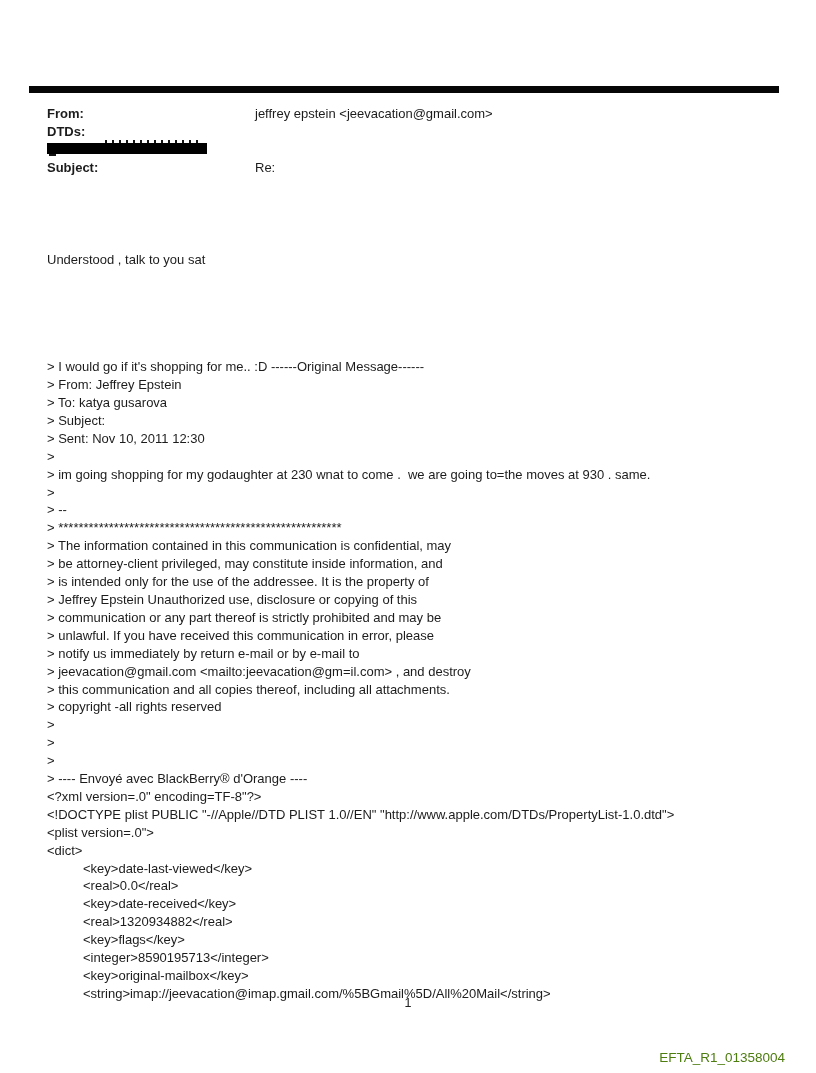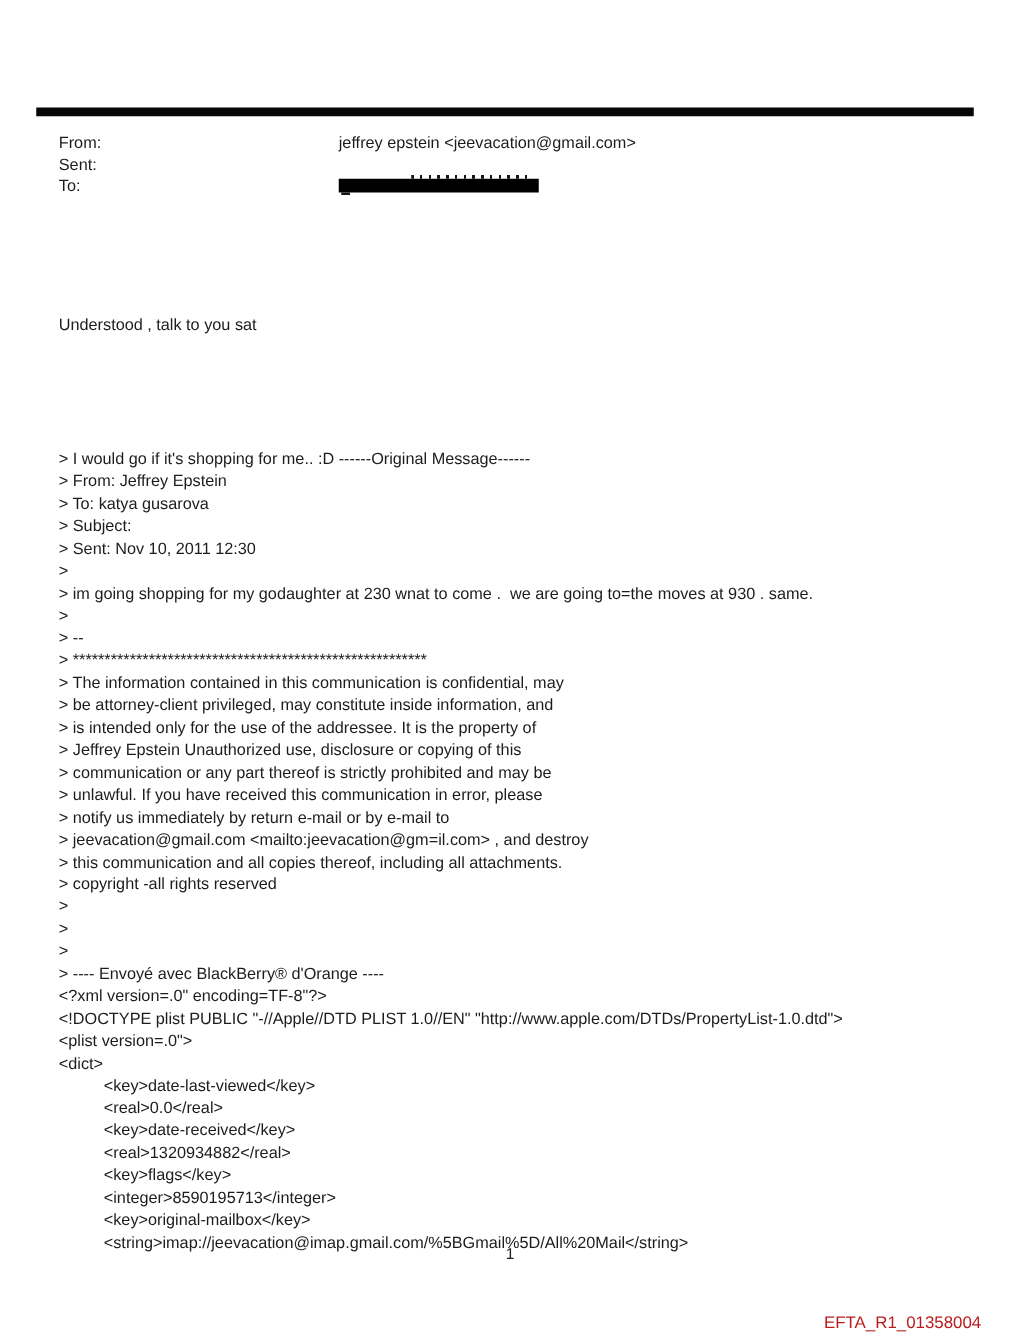--- a/index.html
+++ b/index.html
@@ -21,22 +21,22 @@
     background: #060606;
   }
   .email-header {
     position: absolute;
     left: 47px;
     top: 105px;
     font-size: 13px;
     line-height: 17.5px;
   }
   .hrow { display: flex; }
-  .hlabel { width: 208px; font-weight: normal; }
-  .hvalue { white-space: pre; margin-left: 16px; }
+  .hlabel { width: 208px; font-weight: bold; }
+  .hvalue { white-space: pre; }
   .redaction {
     display: inline-block;
     background: #000;
     position: relative;
   }
   .to-redaction {
     width: 160px;
     height: 11px;
     margin-top: 3px;
   }
@@ -94,41 +94,44 @@
     width: 816px;
     text-align: center;
     font-size: 12.5px;
     color: #222;
   }
   .bates {
     position: absolute;
     top: 1050px;
     right: 31px;
     font-size: 13.5px;
-    color: #b91c1c;
+    color: #4d7c0f;
   }
 </style>
 </head>
 <body>
 
 <div class="page">
 
   <div class="top-rule"></div>
 
   <div class="email-header">
     <div class="hrow">
       <div class="hlabel">From:</div>
       <div class="hvalue">jeffrey epstein &lt;jeevacation@gmail.com&gt;</div>
     </div>
     <div class="hrow">
-      <div class="hlabel">Sent:</div>
+      <div class="hlabel">DTDs:</div>
     </div>
     <div class="hrow">
-      <div class="hlabel">To:</div>
       <div class="hvalue"><span class="redaction to-redaction"></span></div>
+    </div>
+    <div class="hrow">
+      <div class="hlabel">Subject:</div>
+      <div class="hvalue">Re:</div>
     </div>
   </div>
 
   <div class="email-body">
     <div><div class="line">Understood , talk to you sat</div><div class="line"></div><div class="line"></div></div>
     <div><div class="line"></div><div class="line">&gt; I would go if it's shopping for me.. :D ------Original Message------</div><div class="line">&gt; From: Jeffrey Epstein</div><div class="line">&gt; To: katya gusarova</div><div class="line">&gt; Subject:</div><div class="line">&gt; Sent: Nov 10, 2011 12:30</div><div class="line">&gt;</div><div class="line">&gt; im going shopping for my godaughter at 230 wnat to come .  we are going to=the moves at 930 . same.</div><div class="line">&gt;</div><div class="line">&gt; --</div><div class="line">&gt; ********************************************************</div><div class="line">&gt; The information contained in this communication is confidential, may</div><div class="line">&gt; be attorney-client privileged, may constitute inside information, and</div><div class="line">&gt; is intended only for the use of the addressee. It is the property of</div><div class="line">&gt; Jeffrey Epstein Unauthorized use, disclosure or copying of this</div><div class="line">&gt; communication or any part thereof is strictly prohibited and may be</div><div class="line">&gt; unlawful. If you have received this communication in error, please</div><div class="line">&gt; notify us immediately by return e-mail or by e-mail to</div><div class="line">&gt; jeevacation@gmail.com &lt;mailto:jeevacation@gm=il.com&gt; , and destroy</div><div class="line">&gt; this communication and all copies thereof, including all attachments.</div><div class="line">&gt; copyright -all rights reserved</div><div class="line">&gt;</div><div class="line">&gt;</div><div class="line">&gt;</div><div class="line">&gt; ---- Envoyé avec BlackBerry® d'Orange ----</div><div class="line">&lt;?xml version=.0" encoding=TF-8"?&gt;</div><div class="line">&lt;!DOCTYPE plist PUBLIC "-//Apple//DTD PLIST 1.0//EN" "http://www.apple.com/DTDs/PropertyList-1.0.dtd"&gt;</div><div class="line">&lt;plist version=.0"&gt;</div><div class="line">&lt;dict&gt;</div><div class="line">	&lt;key&gt;date-last-viewed&lt;/key&gt;</div><div class="line">	&lt;real&gt;0.0&lt;/real&gt;</div><div class="line">	&lt;key&gt;date-received&lt;/key&gt;</div><div class="line">	&lt;real&gt;1320934882&lt;/real&gt;</div><div class="line">	&lt;key&gt;flags&lt;/key&gt;</div><div class="line">	&lt;integer&gt;8590195713&lt;/integer&gt;</div><div class="line">	&lt;key&gt;original-mailbox&lt;/key&gt;</div><div class="line">	&lt;string&gt;imap://jeevacation@imap.gmail.com/%5BGmail%5D/All%20Mail&lt;/string&gt;</div></div>
   </div>
 
   <div class="page-number">1</div>
 

